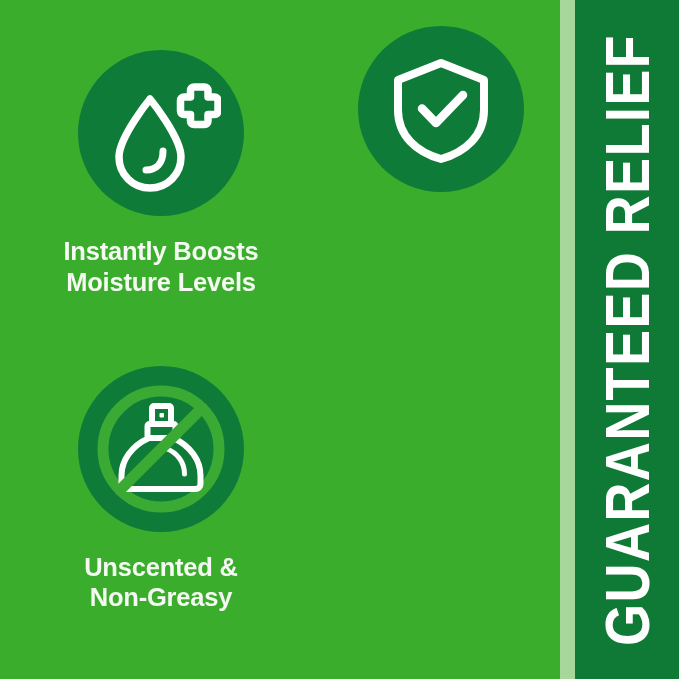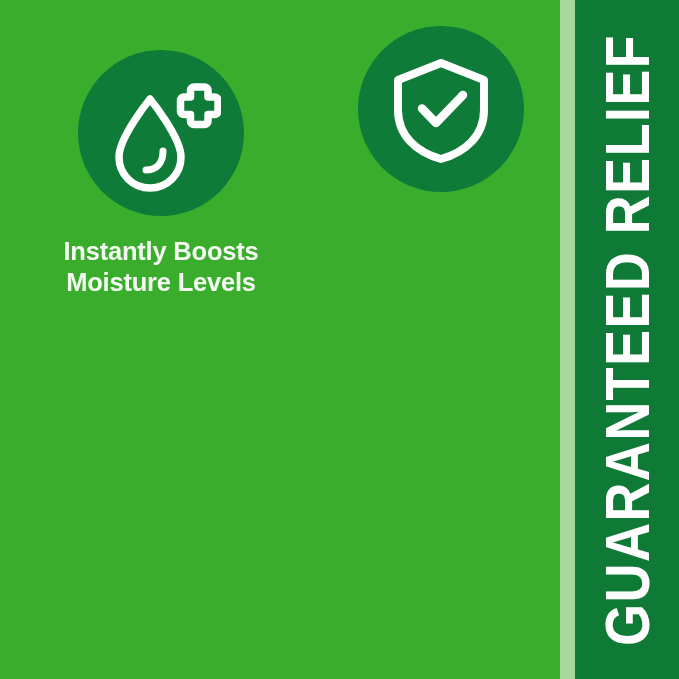--- a/index.html
+++ b/index.html
@@ -150,20 +150,49 @@
 
               <path d="M56 10 L99 27 L99 57 C99 83 80 99.5 56 106
                        C32 99.5 13 83 13 57 L13 27 Z"></path>
 
               <path d="M37 55.5 L51 70 L78 42" stroke-width="8.5"></path>
             </svg>
           </span>
         </div>
       </div>
 
+      <div class="feature-cell row-bottom">
+        <div class="icon-disc">
+          <span>
+            <svg width="146" height="146" viewBox="0 0 146 146" fill="none" stroke-linecap="round" stroke-linejoin="round">
+
+              <circle cx="73" cy="73" r="58" fill="none" stroke="#3aaa35" stroke-width="11"></circle>
+
+              <g stroke="#ffffff" stroke-width="6" fill="none">
+
+                <rect x="64" y="30" width="19" height="18" rx="2" ry="2"></rect>
+
+                <rect x="71.5" y="37" width="4.5" height="4.5" rx="1" ry="1" fill="#ffffff" stroke="none"></rect>
+
+                <rect x="59.5" y="48" width="28" height="14" rx="2" ry="2"></rect>
+
+                <path d="M61 62 C43 70 33.5 85 33.5 99.5 L33.5 108 A5 5 0 0 0 38.5 113
+                         L107.5 113 A5 5 0 0 0 112.5 108 L112.5 99.5
+                         C112.5 85 103 70 85 62 Z" transform="translate(0,0) scale(1) "></path>
+
+                <path d="M96.5 98 C96.5 86 89 76.5 78 72.5" stroke-width="5"></path>
+              </g>
+
+              <path d="M32 114 L114 32" stroke="#3aaa35" stroke-width="11"></path>
+            </svg>
+          </span>
+        </div>
+        <div class="feature-label">Unscented &amp;
+Non-Greasy</div>
+      </div>
 
     </div>
   </div>
 
   <div id="accent-stripe"></div>
 
   <div id="side-panel">
     <div id="side-panel-title">
       <span id="side-panel-title-inner">GUARANTEED RELIEF</span>
     </div>

